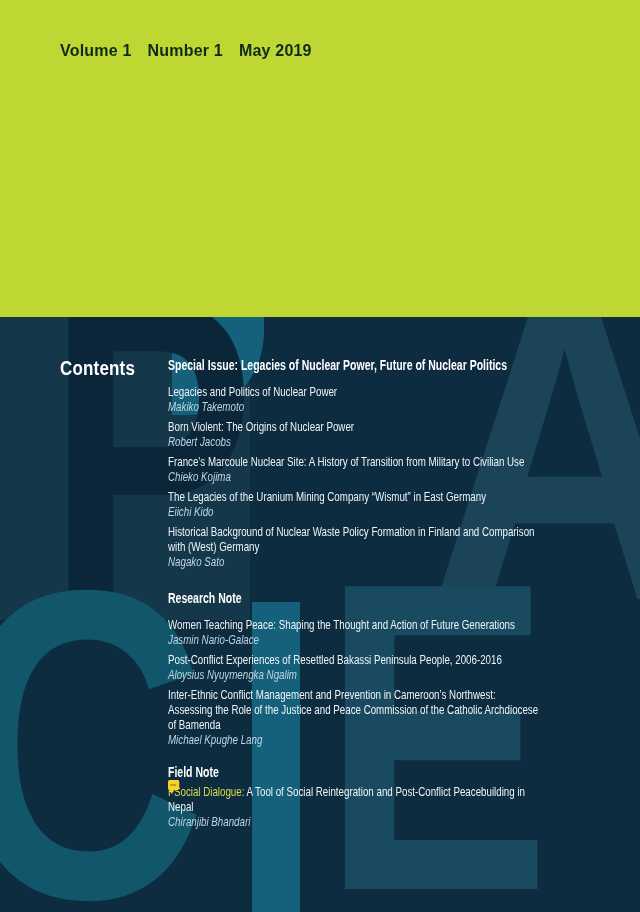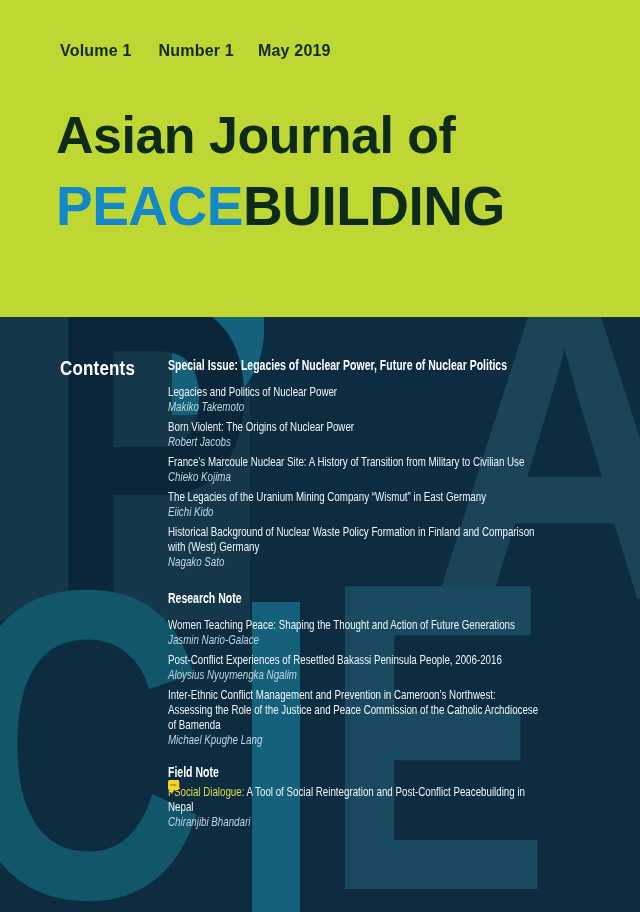--- a/index.html
+++ b/index.html
@@ -15,22 +15,22 @@
     position: relative;
     width: 640px; height: 317px;
     background: #bfd733;
     overflow: hidden;
   }
   .issue-line {
     position: absolute; left: 60px; top: 42px;
     font-size: 16px; font-weight: bold; color: #0e2a18;
     letter-spacing: 0.2px;
   }
-  .issue-line .num { margin-left: 27px; }
-  .issue-line .date { margin-left: 24px; }
+  .issue-line .num { margin-left: 16px; }
+  .issue-line .date { margin-left: 16px; }
   .journal-title {
     position: absolute; left: 56px; top: 100px;
     line-height: 71px; font-weight: bold; color: #0e2a18;
     letter-spacing: -0.5px;
   }
   .journal-title .line1 { font-size: 52px; display: block; }
   .journal-title .line2 { font-size: 55px; display: block; }
   .accent-blue { color: #1487c9; }
 
   
@@ -107,24 +107,20 @@
 </style>
 </head>
 <body>
 
 <div class="page">
 
   <div class="masthead">
     <div class="issue-line">
       <span>Volume 1</span><span class="num">Number 1</span><span class="date">May 2019</span>
     </div>
-    <div class="journal-title">
-      <span class="line1">Asian Journal of</span>
-      <span class="line2"><span class="accent-blue">PEACE</span><span>BUILDING</span></span>
-    </div>
   </div>
 
   <div class="contents-area">
 
     <div class="wm wm-rect-left"></div>
     <div class="wm wm-wedge"></div>
     <div class="wm wm-letter wm-p">P</div>
     <div class="wm wm-letter wm-a">A</div>
     <div class="wm wm-letter wm-c">C</div>
     <div class="wm wm-letter wm-e">E</div>

